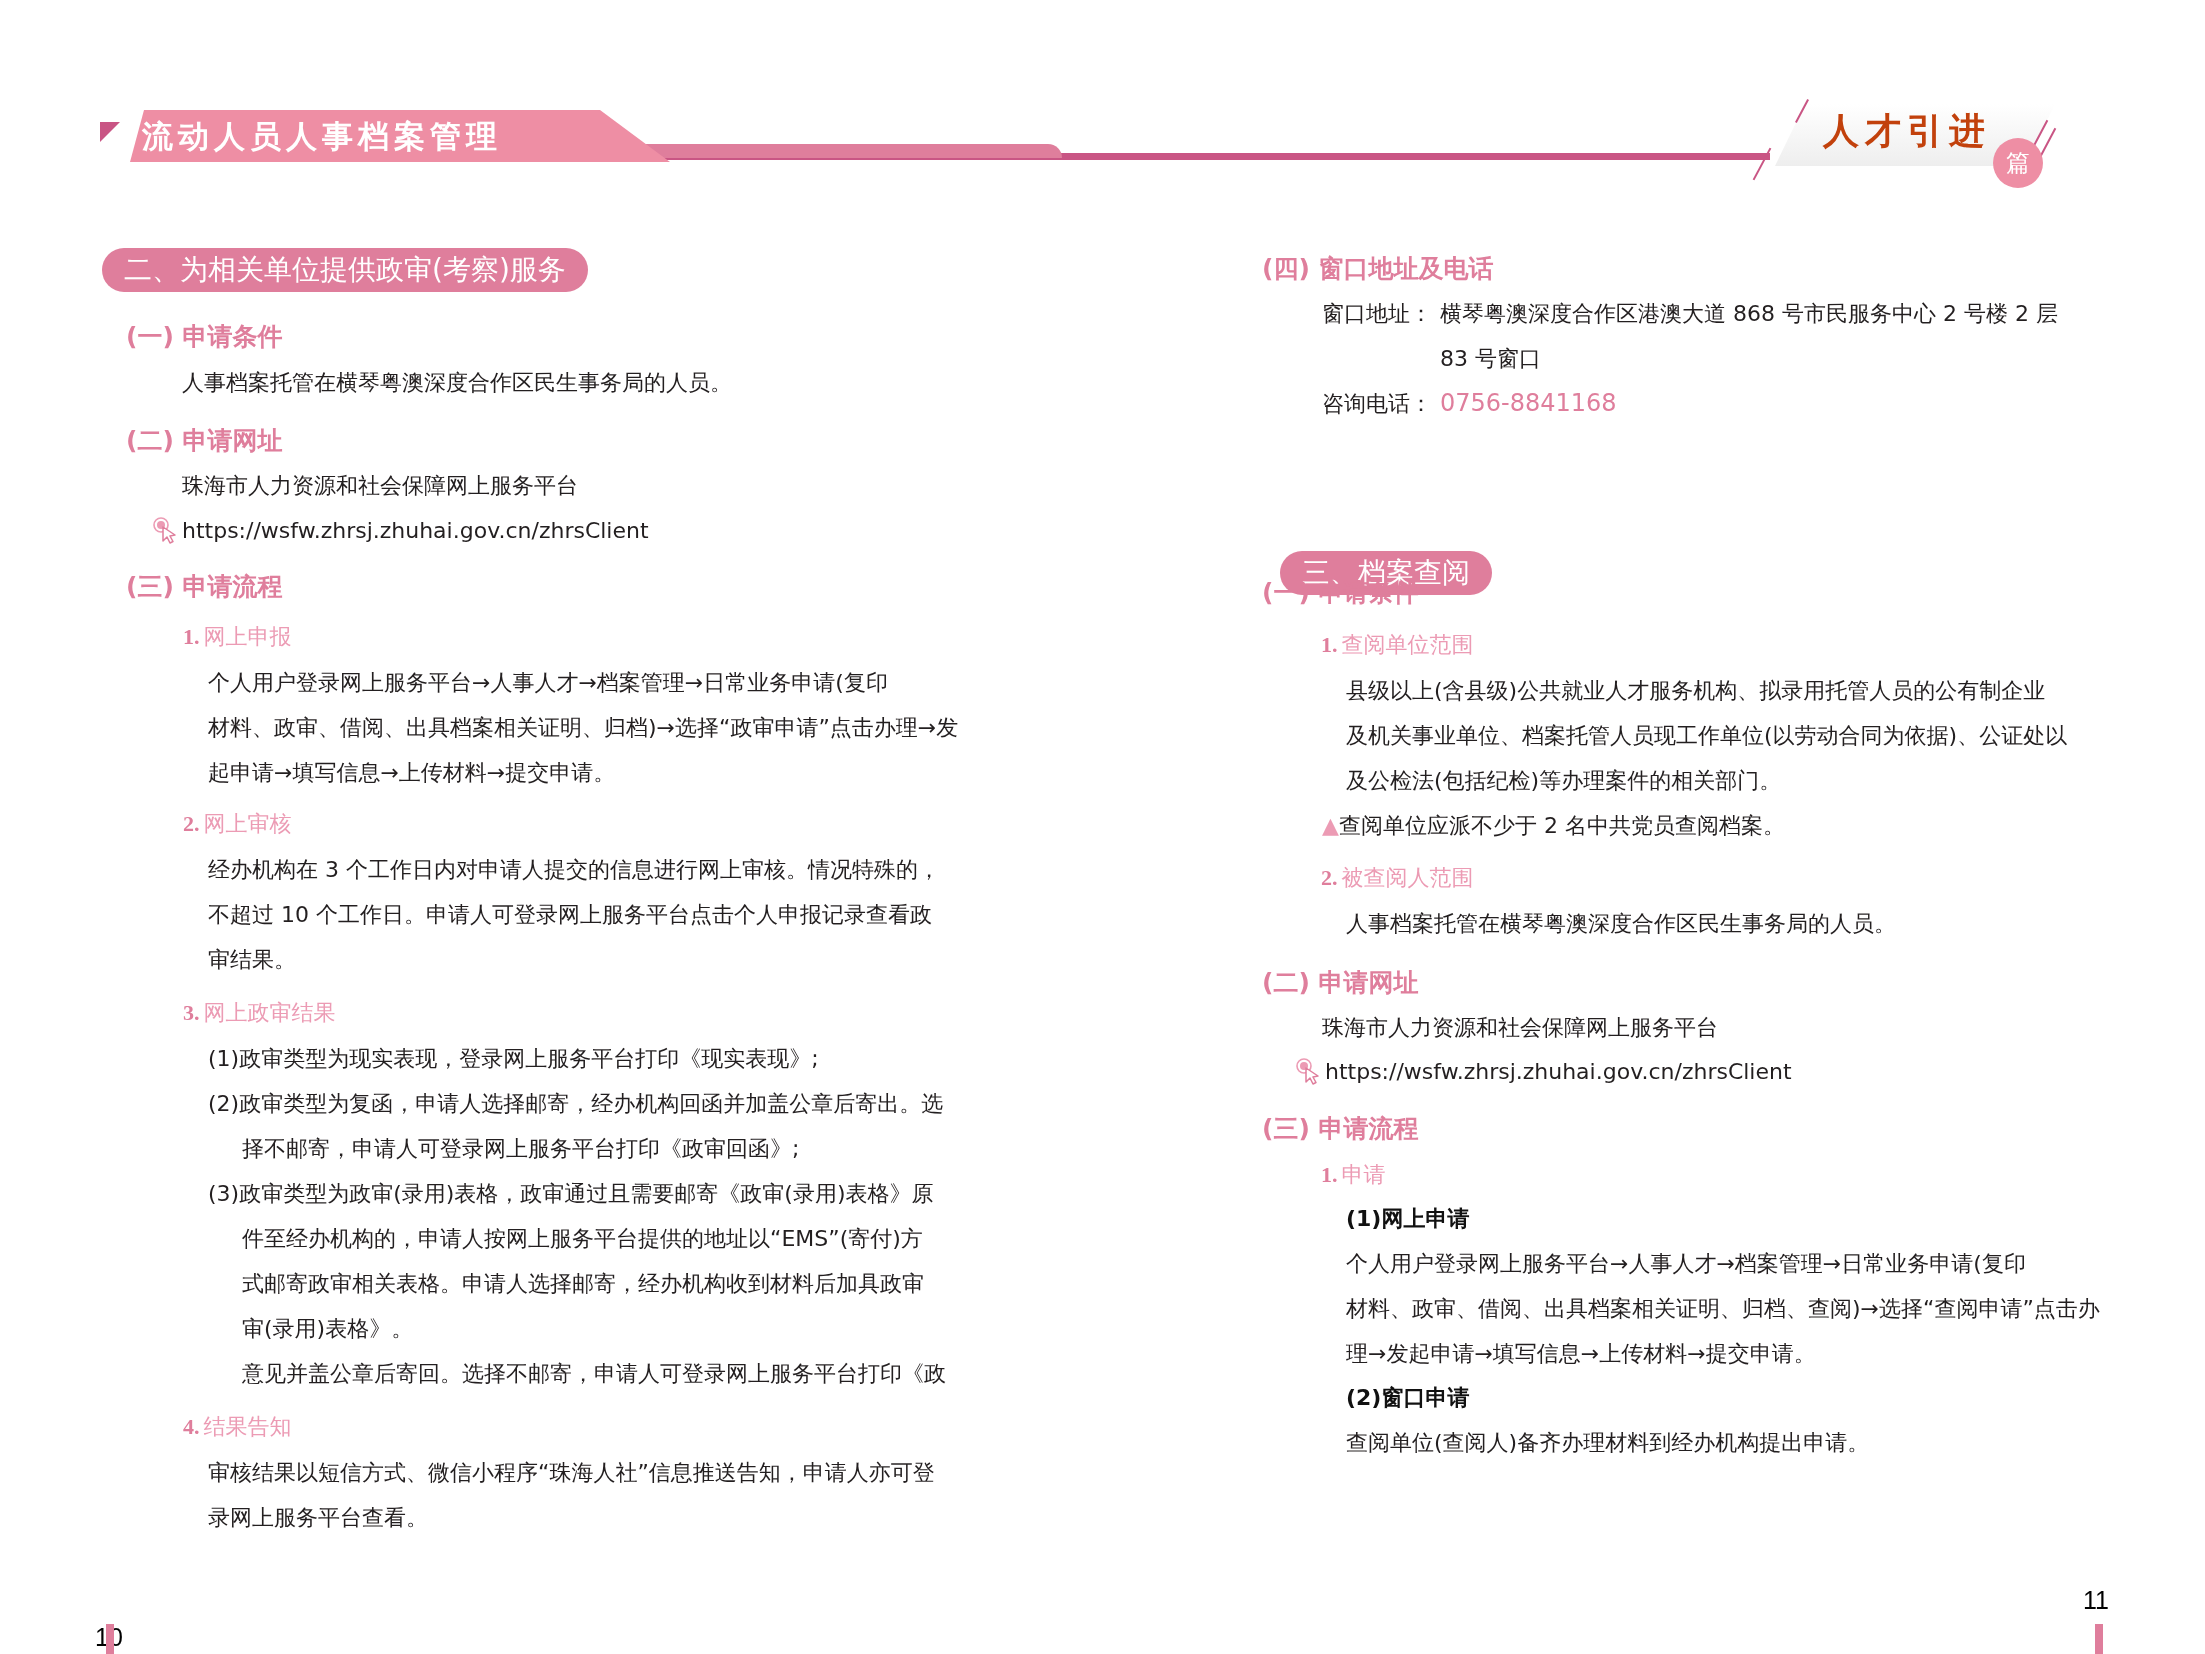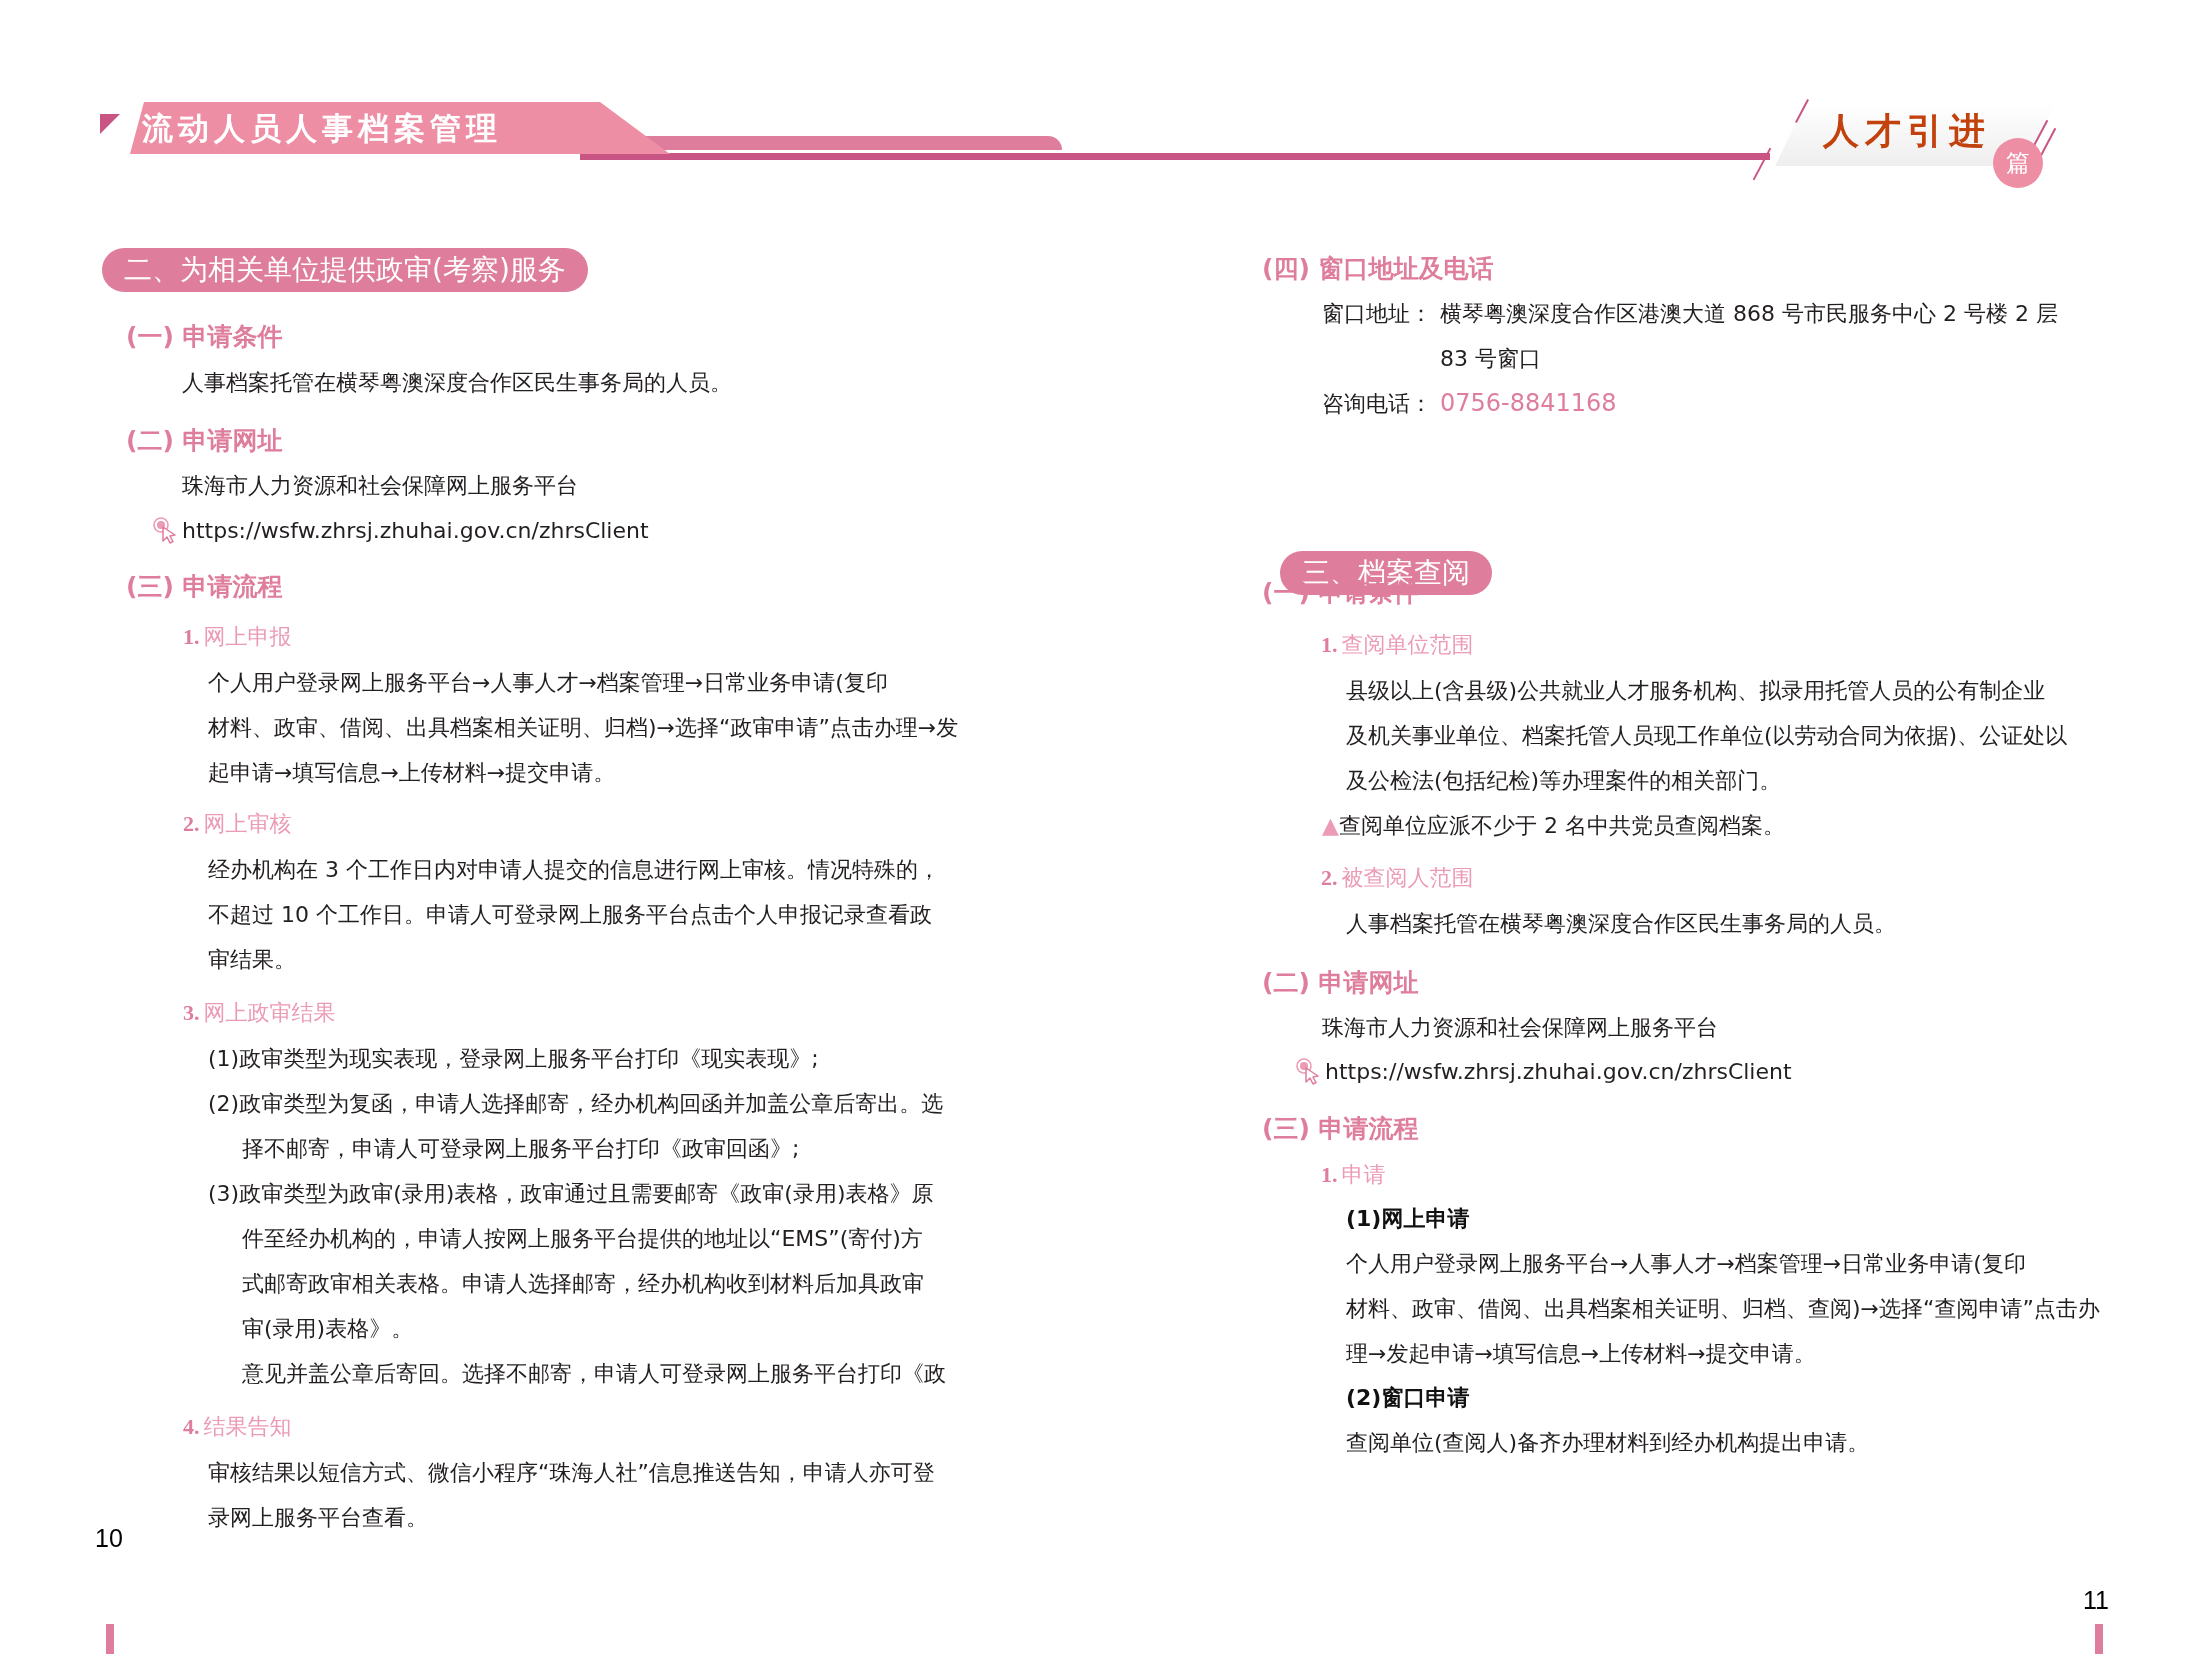--- a/index.html
+++ b/index.html
@@ -1,21 +1,21 @@
 <!DOCTYPE html>
 <html><head>
 <meta charset="utf-8">
 <style>
   * { margin: 0; padding: 0; box-sizing: border-box; }
   html, body { width: 2205px; height: 1654px; background: #ffffff; overflow: hidden; }
   body { position: relative; font-family: "DejaVu Sans", "Liberation Sans", sans-serif; color: #231f20; }
 
   
   .hdr-line { position: absolute; left: 580px; top: 153px; width: 1190px; height: 7px; background: #c95584; }
-  .hdr-left { position: absolute; left: 92px; top: 102px; width: 880px; height: 52px; }
+  .hdr-left { position: absolute; left: 92px; top: 110px; width: 880px; height: 52px; }
   .hdr-left .corner { position: absolute; left: 8px; top: 12px; width: 0; height: 0;
       border-top: 20px solid #c95584; border-right: 20px solid transparent; }
   .hdr-left .banner { position: absolute; left: 38px; top: 0; width: 540px; height: 52px; background: #ee8ea4;
       clip-path: polygon(14px 0, 470px 0, 540px 52px, 0 52px); border-top-right-radius: 30px; }
   .hdr-left .tail { position: absolute; left: 500px; top: 34px; width: 470px; height: 14px; background: #df7e9c;
       border-top-left-radius: 14px; border-top-right-radius: 16px; }
   .hdr-left .title { position: absolute; left: 50px; top: 5px; font-size: 31px; font-weight: bold; color: #ffffff; letter-spacing: 5px; line-height: 42px; }
 
   .hdr-right { position: absolute; left: 1755px; top: 96px; width: 320px; height: 90px; }
   .hdr-right .plate { position: absolute; left: 20px; top: 8px; width: 280px; height: 62px;
@@ -117,21 +117,21 @@
   <span class="line indent">审(录用)表格》。</span>
   <span class="line indent">意见并盖公章后寄回。选择不邮寄，申请人可登录网上服务平台打印《政</span>
 </div>
 
 <div class="h3" style="left:183px; top:1412px;"><b>4.</b><span>结果告知</span></div>
 <div class="p" style="left:208px; top:1450px;">
   <span class="line">审核结果以短信方式、微信小程序“珠海人社”信息推送告知，申请人亦可登</span>
   <span class="line">录网上服务平台查看。</span>
 </div>
 
-<div class="pagenum" style="left:95px; top:1524px;">10</div>
+<div class="pagenum" style="left:95px; top:1623px;">10</div>
 <div class="pagebar" style="left:106px;"></div>
 
 <div class="h2" style="left:1262px; top:252px;">(四) 窗口地址及电话</div>
 <div class="p nowrap" style="left:1322px; top:291px;">窗口地址：</div>
 <div class="p nowrap" style="left:1440px; top:291px;">横琴粤澳深度合作区港澳大道 868 号市民服务中心 2 号楼 2 层</div>
 <div class="p nowrap" style="left:1440px; top:336px;">83 号窗口</div>
 <div class="p nowrap" style="left:1322px; top:381px;">咨询电话：</div>
 <div class="p nowrap accent" style="left:1440px; top:381px; font-size:24px;">0756-8841168</div>
 
 <div class="section-pill" style="left:1280px; top:505px;margin-top:46px;">三、档案查阅</div>

